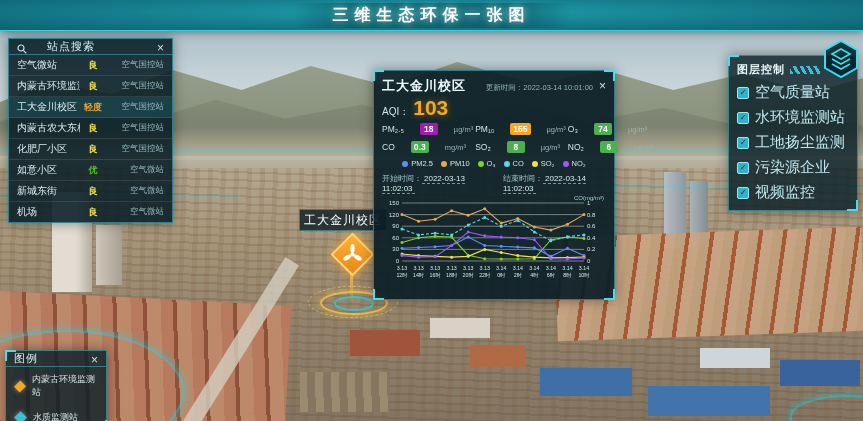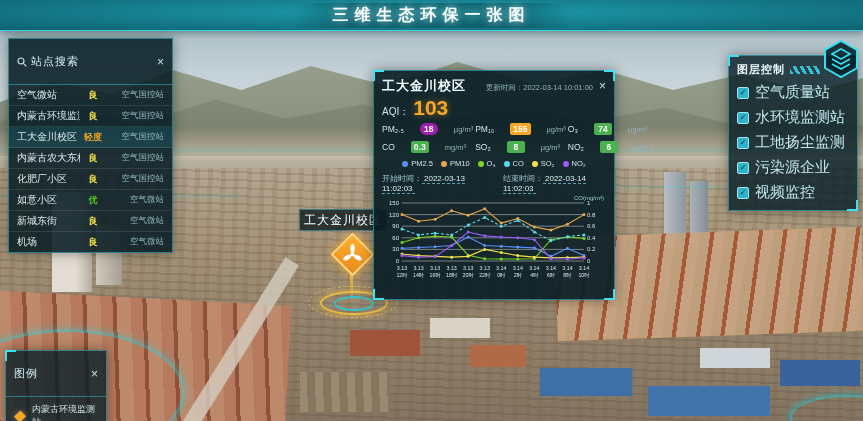--- a/index.html
+++ b/index.html
@@ -30,21 +30,21 @@
   .header h1{margin:0;color:#fff;font-size:16px;font-weight:bold;letter-spacing:6px;
              text-shadow:0 0 8px rgba(210,250,255,.8)}
   
   .panel{position:absolute;background:rgba(8,28,36,.88);border:1px solid rgba(62,196,214,.55);
          box-shadow:0 0 12px rgba(0,0,0,.4);color:#d8ecef;z-index:20}
   .cbr{position:absolute;width:9px;height:9px;border-color:#3fe0f2;border-style:solid;border-width:0}
   .tl{left:-1px;top:-1px;border-left-width:2px;border-top-width:2px}
   .tr{right:-1px;top:-1px;border-right-width:2px;border-top-width:2px}
   .bl{left:-1px;bottom:-1px;border-left-width:2px;border-bottom-width:2px}
   .br{right:-1px;bottom:-1px;border-right-width:2px;border-bottom-width:2px}
-  .phead{display:flex;align-items:center;gap:4px;padding:15px 8px;border-bottom:1px solid rgba(62,196,214,.5)}
+  .phead{display:flex;align-items:flex-end;gap:20px;padding:0 8px;border-bottom:1px solid rgba(62,196,214,.5)}
   .phead .t{flex:1;font-size:11px;color:#d6f2f7;letter-spacing:1px}
   .x{color:#bfe6ee;font-size:12px;line-height:1;cursor:pointer}
   
   #stationPanel{left:8px;top:38px;width:163px}
   .srow{display:flex;align-items:center;padding:3px 8px;border-bottom:1px solid rgba(255,255,255,.10);font-size:10px;cursor:pointer}
   .srow:last-child{border-bottom:none}
   .srow.sel{background:rgba(46,196,217,.14)}
   .sname{flex:1;color:#dcebee;white-space:nowrap;overflow:hidden}
   .slevel{width:26px;text-align:center;font-weight:bold;font-size:9px}
   .stype{width:58px;color:#8fb3bc;text-align:right;font-size:8.5px}
@@ -218,21 +218,21 @@
       </span>
       <span class="x">×</span>
     </div>
     <div class="aqirow">
       <span class="lbl">AQI：</span>
       <span class="val">103</span>
     </div>
     <div class="pgrid">
         <div class="pcell">
           <span>PM₂.₅</span>
-          <span class="badge" style="background: #a21caf; border-radius: 6px;">18</span>
+          <span class="badge" style="background: #a21caf;">18</span>
           <span class="unit">µg/m³</span>
         </div>
         <div class="pcell">
           <span>PM₁₀</span>
           <span class="badge" style="background: rgb(245, 166, 35);">155</span>
           <span class="unit">µg/m³</span>
         </div>
         <div class="pcell">
           <span>O₃</span>
           <span class="badge" style="background: rgb(76, 175, 80);">74</span>

